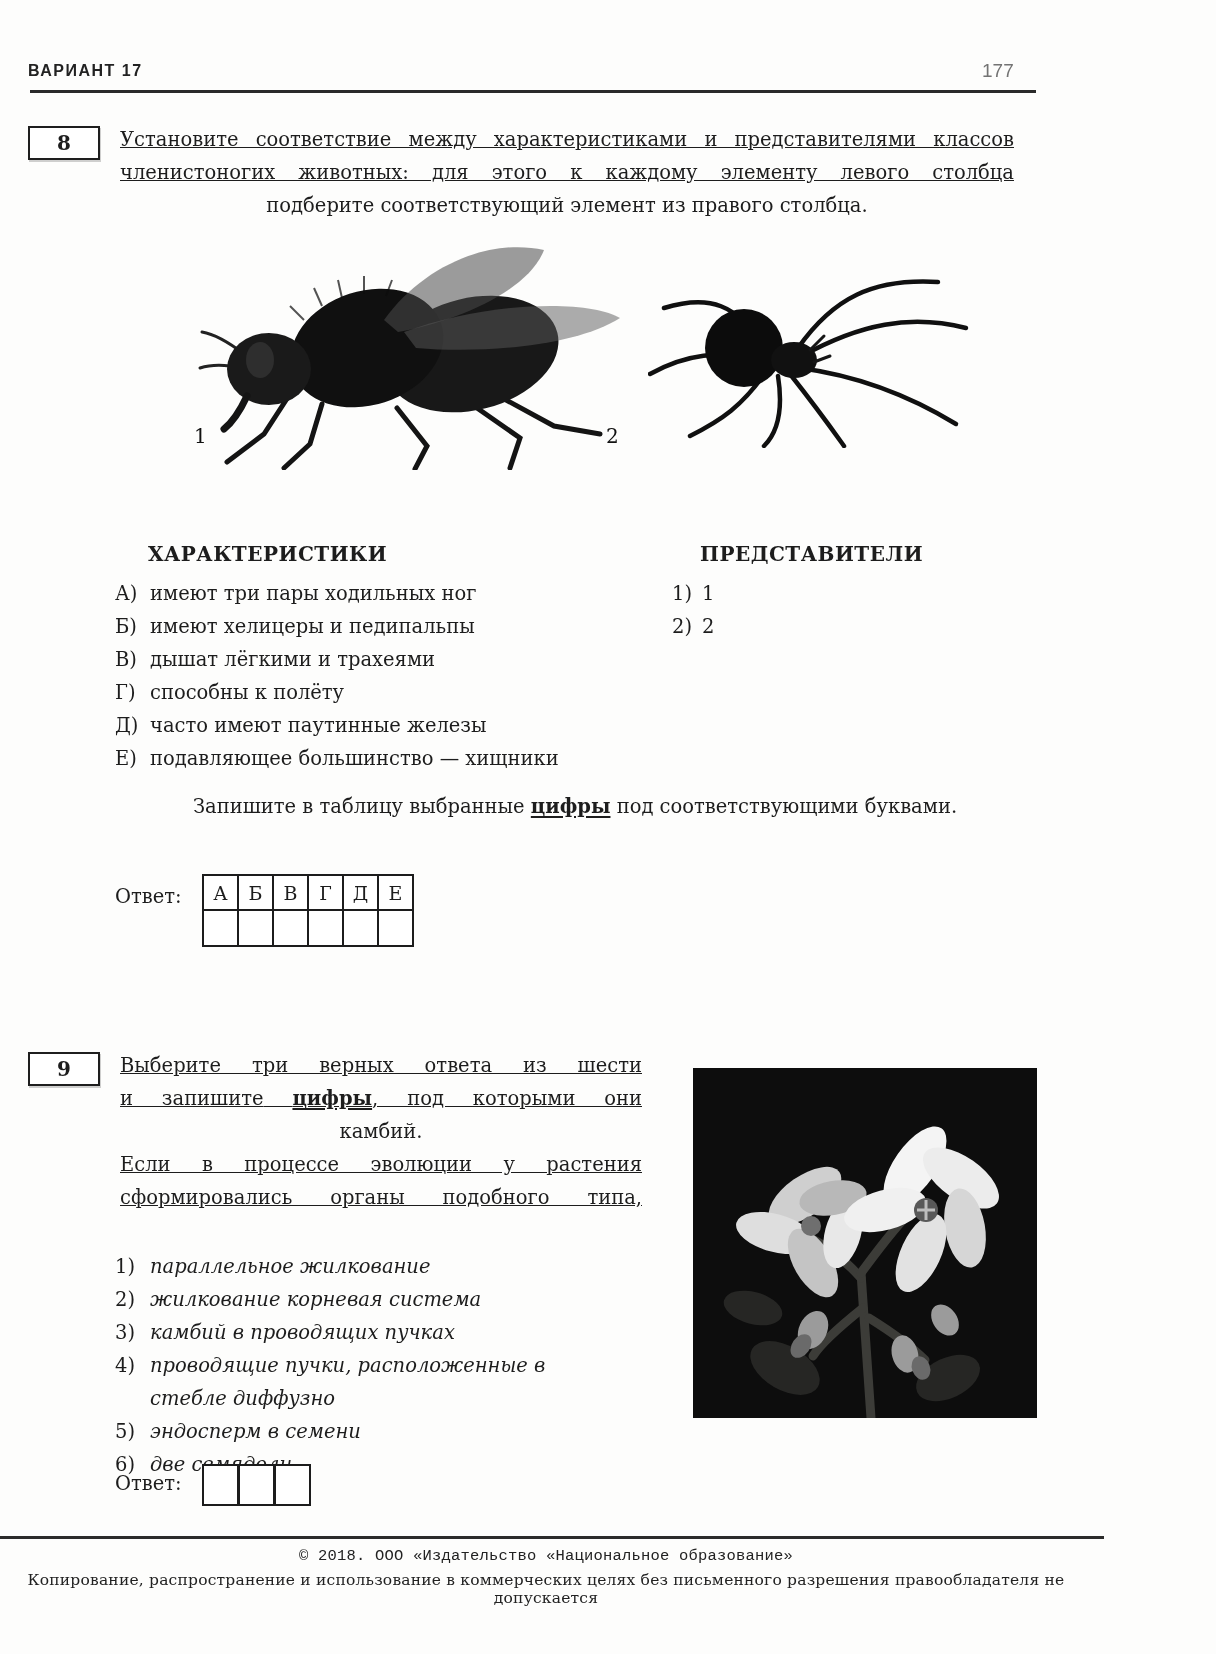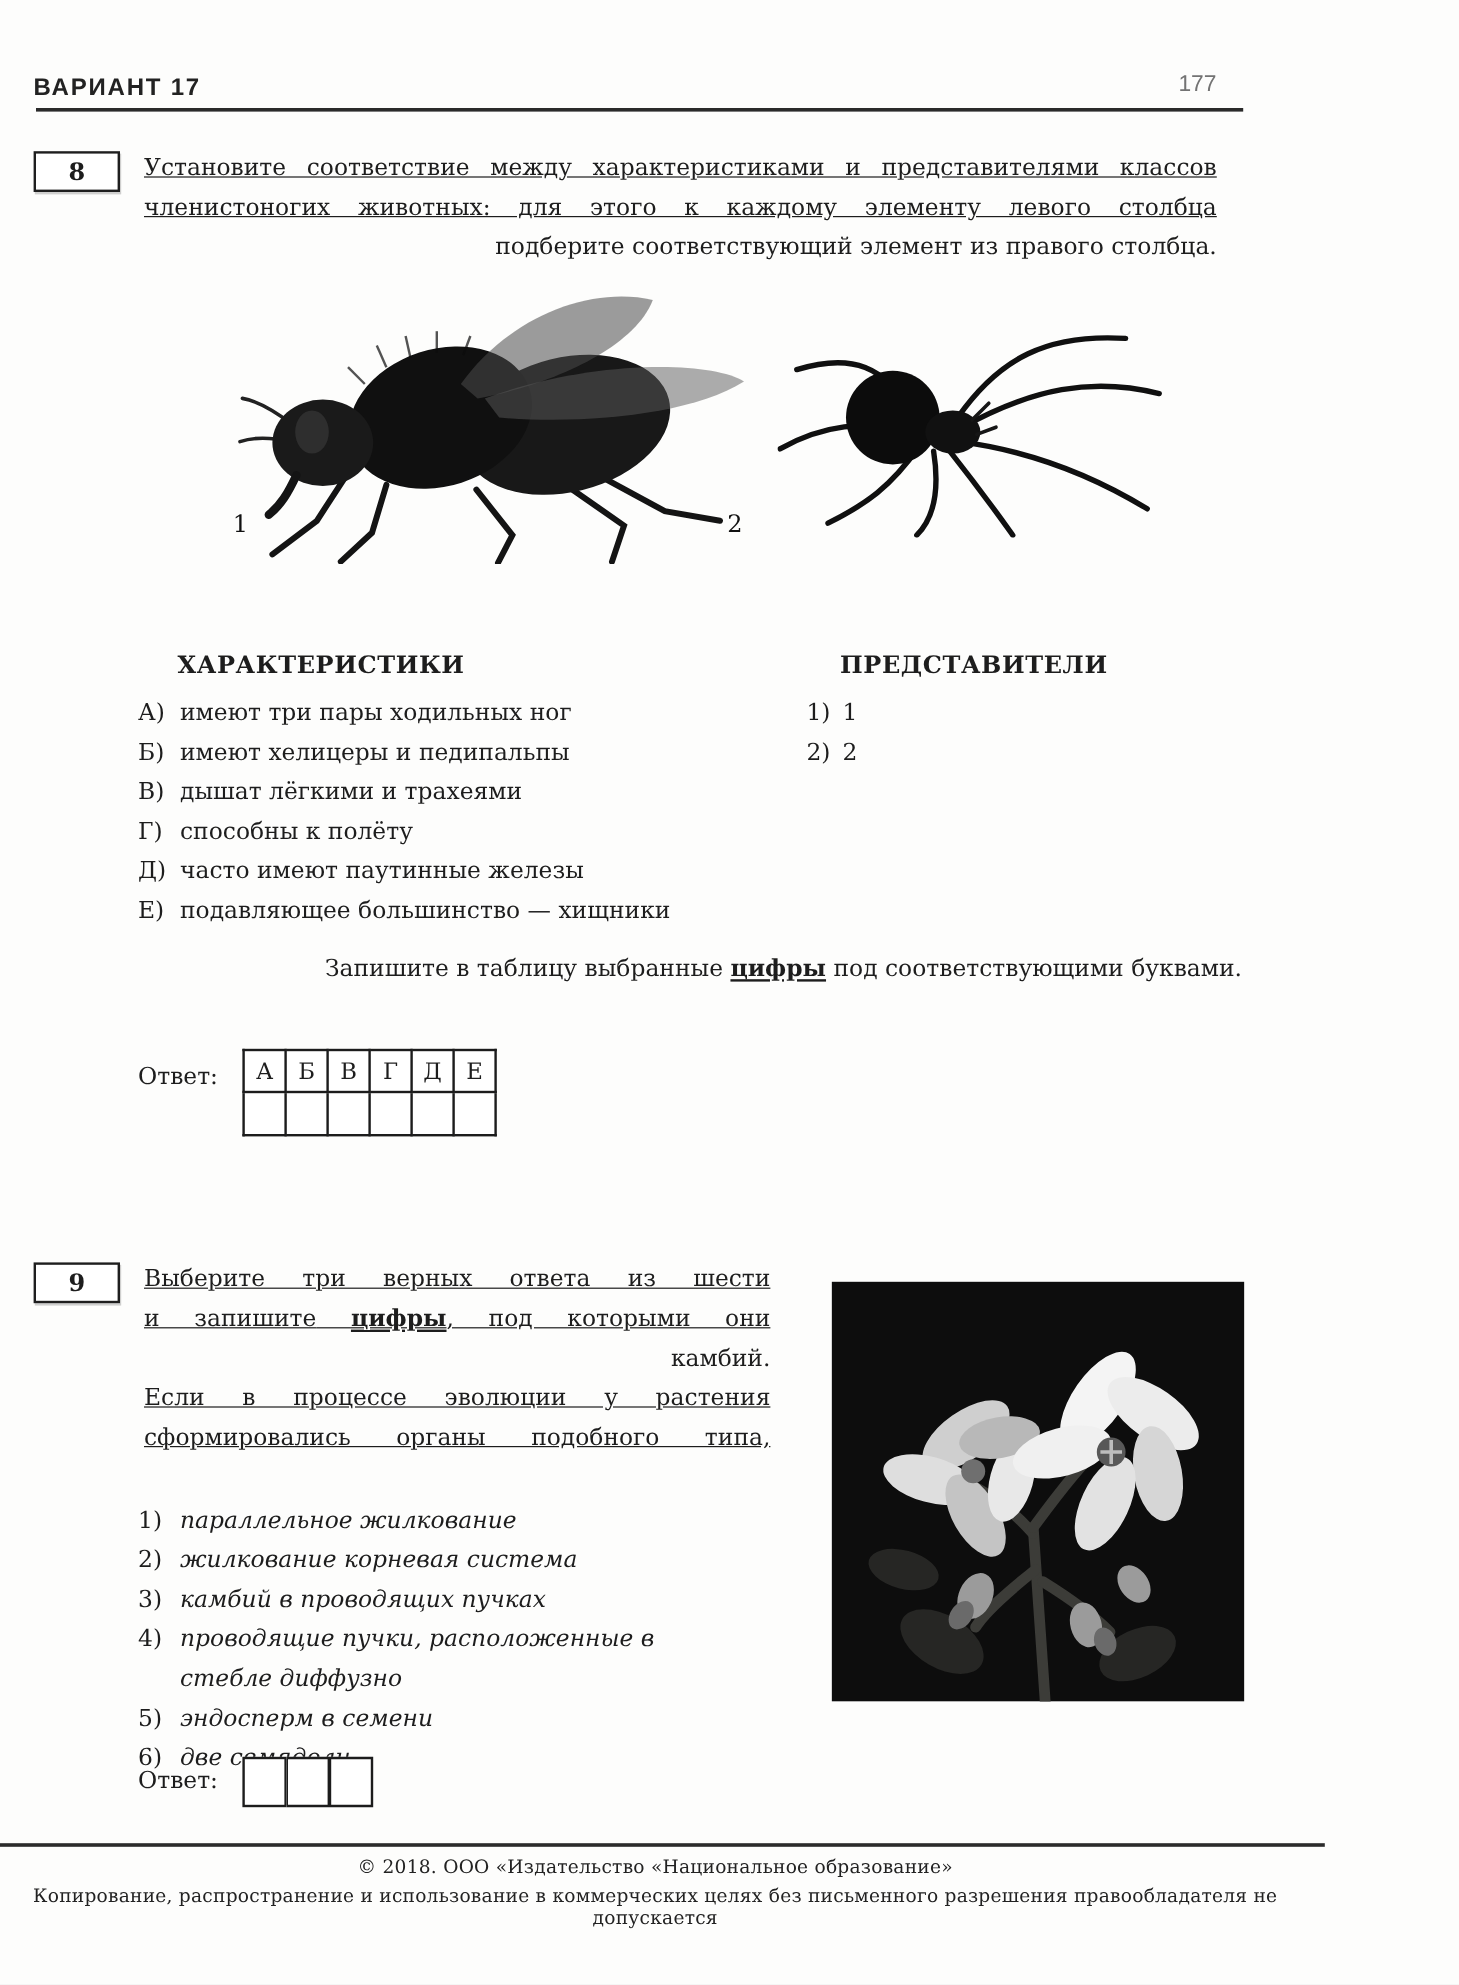--- a/index.html
+++ b/index.html
@@ -3,32 +3,32 @@
 <meta charset="utf-8">
 <style>
   html,body{margin:0;padding:0;background:#e8e8e8;}
   .page{
     position:relative;width:1216px;height:1654px;background:#fdfdfc;
     font-family:"DejaVu Serif",serif;color:#1d1d1d;overflow:hidden;
     margin:0 auto;
   }
   
   .hdr-variant{position:absolute;left:28px;top:62px;font-family:"Liberation Sans",sans-serif;
-    font-size:20px;font-weight:bold;letter-spacing:1.5px;color:#222;}
+    font-size:16px;font-weight:bold;letter-spacing:1.5px;color:#222;}
   .hdr-page{position:absolute;left:982px;top:60px;font-family:"Liberation Sans",sans-serif;
     font-size:19px;font-weight:normal;color:#737373;}
   .hdr-rule{position:absolute;left:30px;top:90px;width:1006px;height:3px;background:#2a2a2a;}
   
   .qnum{position:absolute;left:28px;width:68px;height:30px;border:2px solid #1e1e1e;
     background:#fff;text-align:center;font-size:20px;font-weight:bold;line-height:30px;
     box-shadow:1px 2px 0 rgba(0,0,0,.18);}
   
   .qtext{position:absolute;font-size:19.5px;line-height:33px;}
   .jline{text-align:justify;text-align-last:justify;text-decoration:underline;}
-  .lline{text-align:right;}
+  .lline{text-align:center;}
   .emph{font-weight:bold;text-decoration:underline;text-decoration-thickness:2px;text-underline-offset:3px;}
   .fig-label{position:absolute;font-size:20px;color:#111;}
   .col-header{position:absolute;font-size:20px;font-weight:bold;letter-spacing:.5px;}
   .list{position:absolute;font-size:19.5px;line-height:33px;}
   .lrow{display:flex;align-items:flex-start;}
   .lrow .marker{flex:0 0 35px;}
   .lrow .ltext{flex:1 1 auto;}
   
   .ans-label{position:absolute;font-size:19.5px;}
   .ans-table{position:absolute;border-collapse:collapse;}
@@ -273,16 +273,16 @@
   </svg>
 
   <div class="ans-label" style="left:115px;top:1472px;">Ответ:</div>
   <div class="ans-cells" style="left:202px;top:1464px;">
     <div class="cell"></div>
     <div class="cell"></div>
     <div class="cell"></div>
   </div>
 
   <div class="ftr-rule"></div>
-  <div class="ftr" style="top:1547px;">© 2018. ООО «Издательство «Национальное образование»</div>
+  <div class="ftr" style="top:1547px;font-family:Liberation Mono, monospace;">© 2018. ООО «Издательство «Национальное образование»</div>
   <div class="ftr" style="top:1571px;">Копирование, распространение и использование в коммерческих целях без письменного разрешения правообладателя не допускается</div>
 
 </div>
 
 </body></html>

